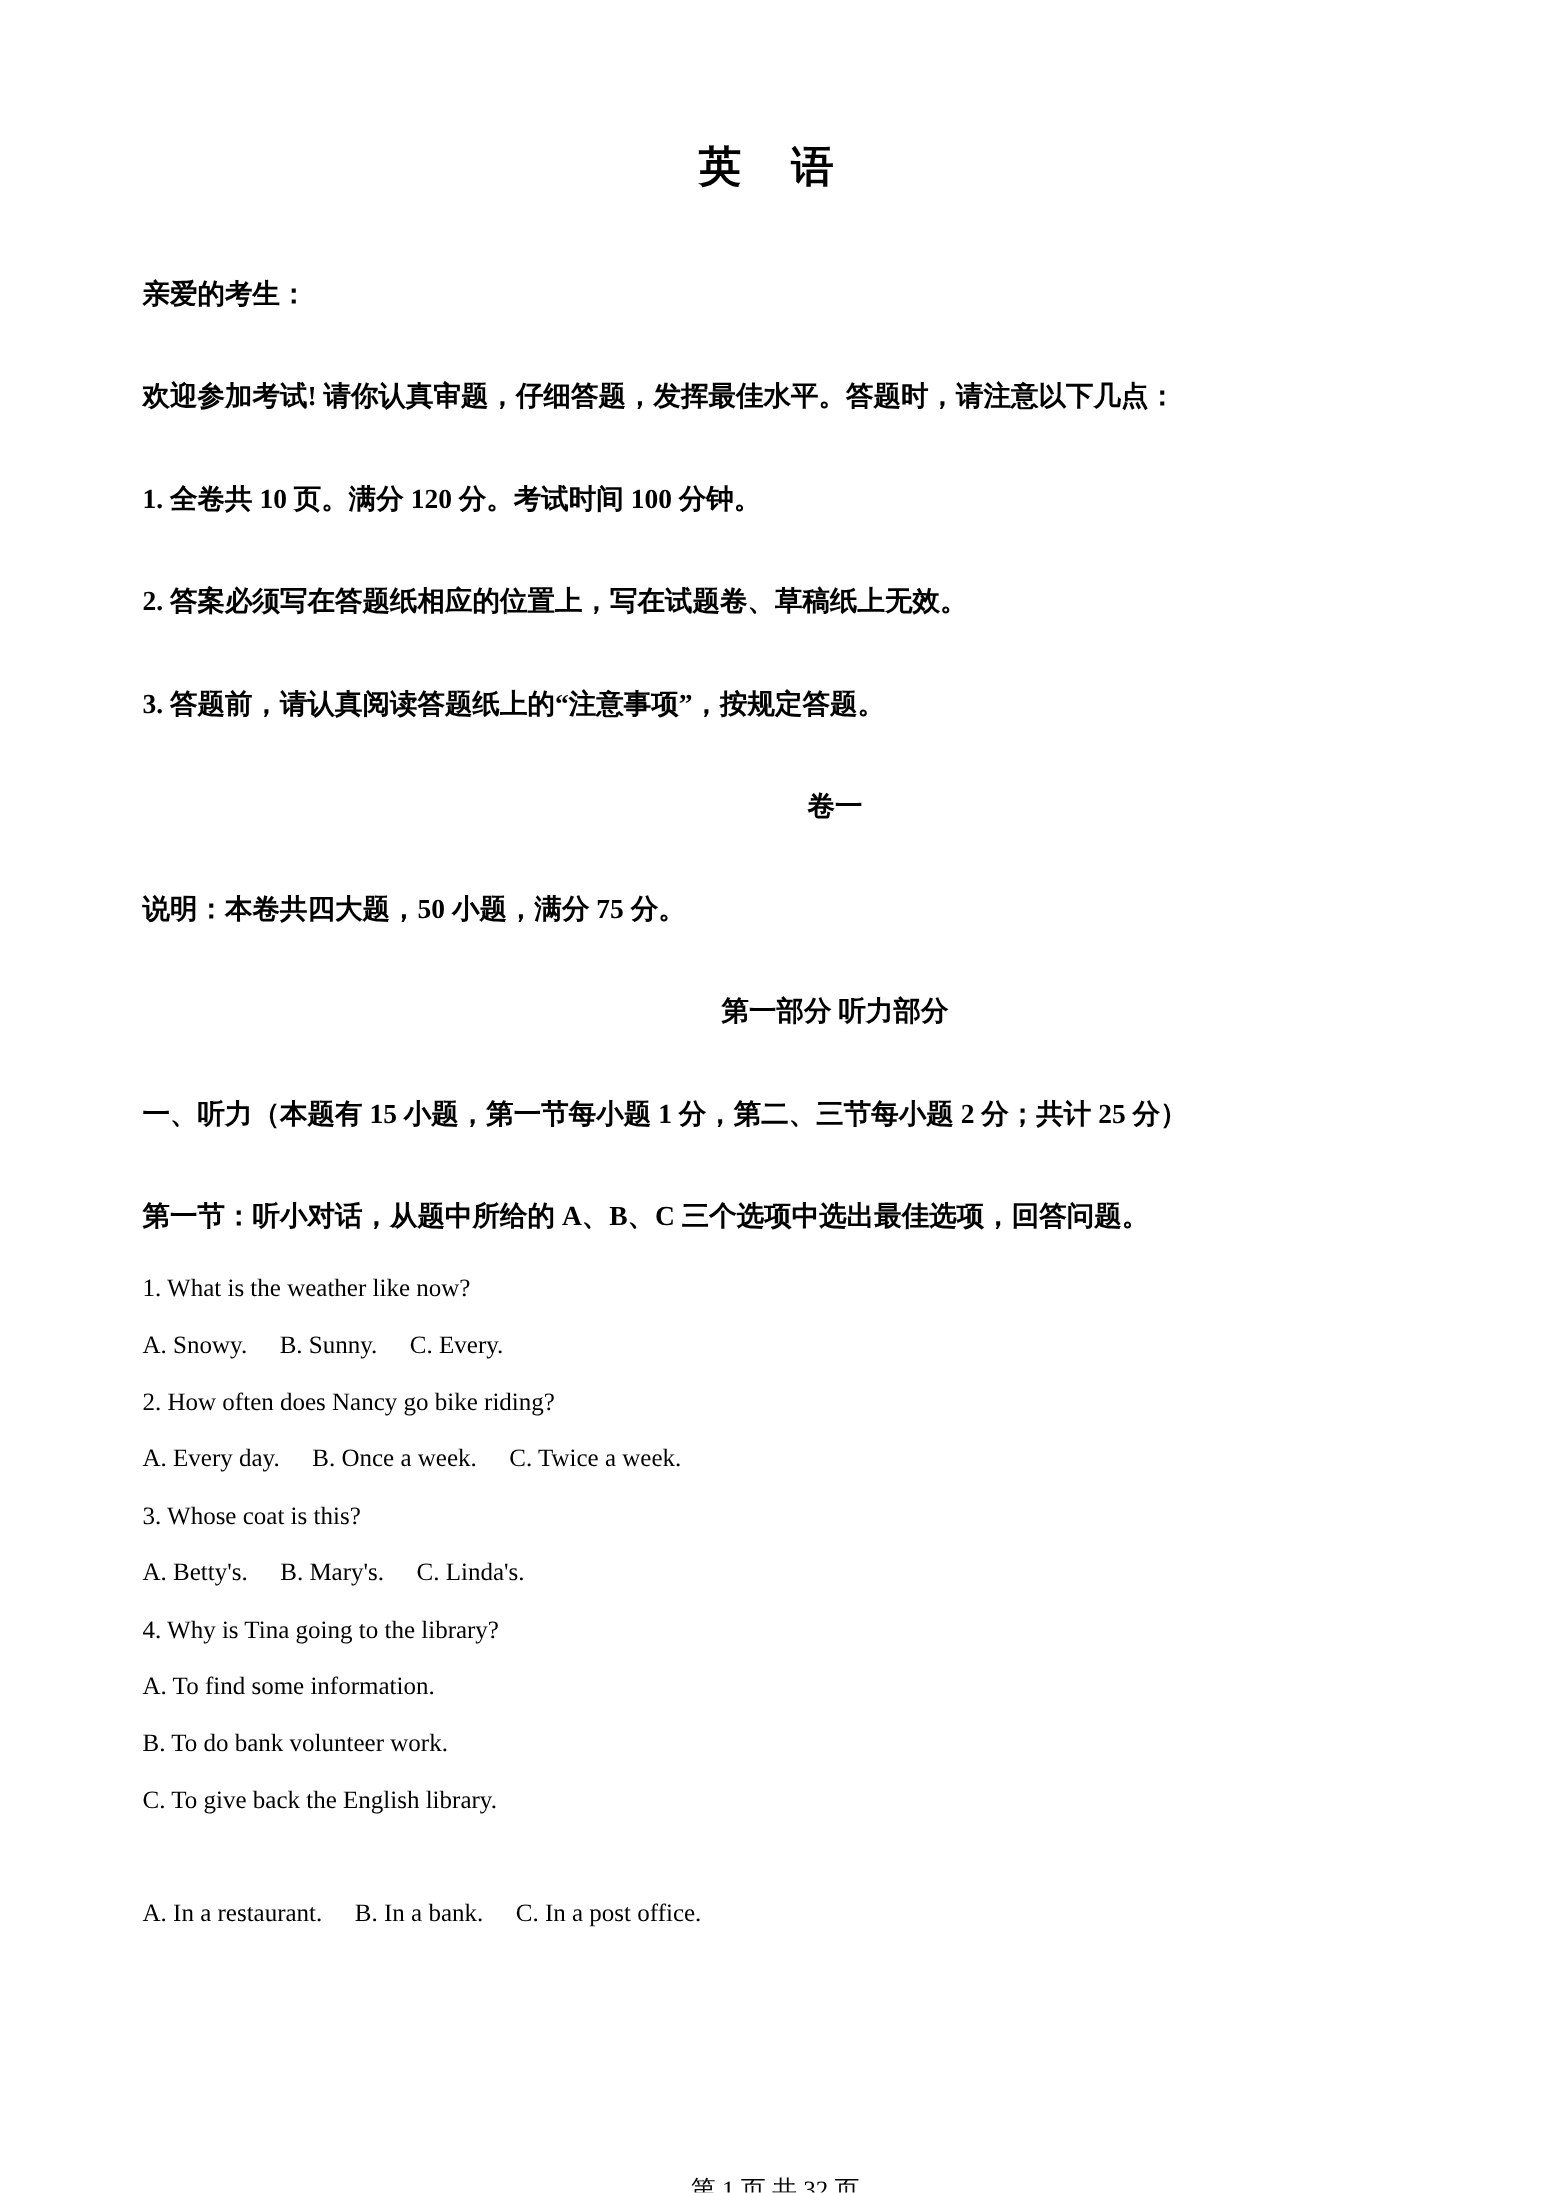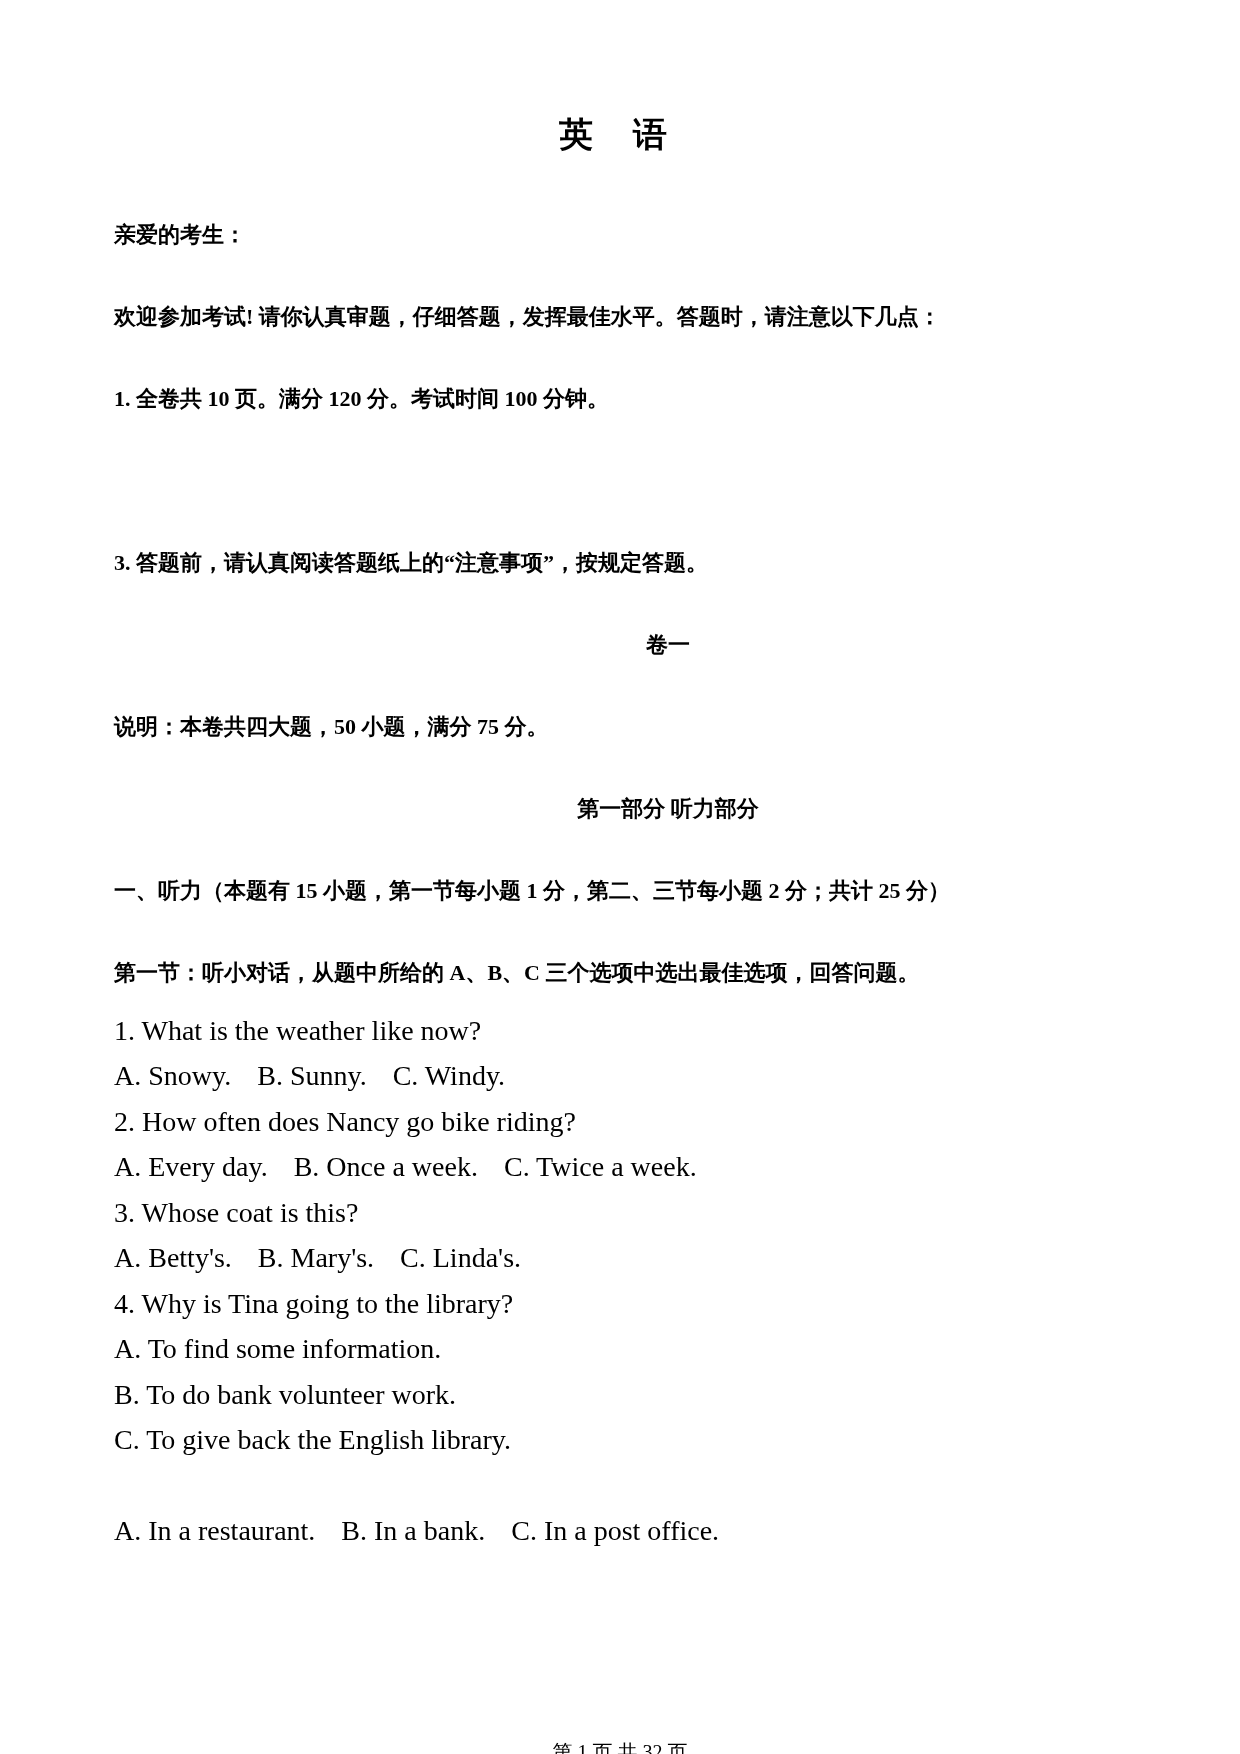--- a/index.html
+++ b/index.html
@@ -10,47 +10,48 @@
       text-align: center; font-family: "DejaVu Sans", sans-serif;
       font-size: 34px; font-weight: bold; letter-spacing: 14px; line-height: 44px;
     }
     .bline {
       position: absolute; left: 114px; font-family: "Liberation Serif", "DejaVu Sans", serif;
       font-size: 22px; font-weight: bold; line-height: 30px; white-space: nowrap; margin-top: 12px;
     }
     .center { left: 0; width: 1240px; text-align: center; padding-left: 48px; }
     .eline {
       position: absolute; left: 114px; font-family: "Liberation Serif", serif;
-      font-size: 28px; line-height: 26px; white-space: nowrap;
+      font-size: 20px; line-height: 26px; white-space: nowrap;
     }
     .opt { display: inline-block; margin-right: 26px; text-align: center; }
     .footer {
       position: absolute; left: 0; width: 1240px; top: 1740px; text-align: center;
       font-family: "Liberation Serif", "DejaVu Sans", serif; font-size: 20px; line-height: 24px;
     }
   </style>
 </head>
 <body>
 
 <div class="page">
   <div class="title">英 语</div>
 
   <div class="bline" style="top:208px">亲爱的考生：</div>
   <div class="bline" style="top:290px">欢迎参加考试! 请你认真审题，仔细答题，发挥最佳水平。答题时，请注意以下几点：</div>
   <div class="bline" style="top:372px">1. 全卷共 10 页。满分 120 分。考试时间 100 分钟。</div>
+  <div class="bline" style="top:454px">2. 答案必须写在答题纸相应的位置上，写在试题卷、草稿纸上无效。</div>
   <div class="bline" style="top:536px">3. 答题前，请认真阅读答题纸上的“注意事项”，按规定答题。</div>
   <div class="bline center" style="top:618px">卷一</div>
   <div class="bline" style="top:700px">说明：本卷共四大题，50 小题，满分 75 分。</div>
   <div class="bline center" style="top:782px">第一部分 听力部分</div>
   <div class="bline" style="top:864px">一、听力（本题有 15 小题，第一节每小题 1 分，第二、三节每小题 2 分；共计 25 分）</div>
   <div class="bline" style="top:946px">第一节：听小对话，从题中所给的 A、B、C 三个选项中选出最佳选项，回答问题。</div>
 
   <div class="eline" style="top:1018px">1. What is the weather like now?</div>
   <div class="eline" style="top:1063px">
-    <span class="opt">A. Snowy.</span><span class="opt">B. Sunny.</span><span class="opt">C. Windy.</span>
+    <span class="opt">A. Snowy.</span><span class="opt">B. Sunny.</span><span class="opt">C. Every.</span>
   </div>
 
   <div class="eline" style="top:1109px">2. How often does Nancy go bike riding?</div>
   <div class="eline" style="top:1154px">
     <span class="opt">A. Every day.</span><span class="opt">B. Once a week.</span><span class="opt">C. Twice a week.</span>
   </div>
 
   <div class="eline" style="top:1200px">3. Whose coat is this?</div>
   <div class="eline" style="top:1245px">
     <span class="opt">A. Betty's.</span><span class="opt">B. Mary's.</span><span class="opt">C. Linda's.</span>

